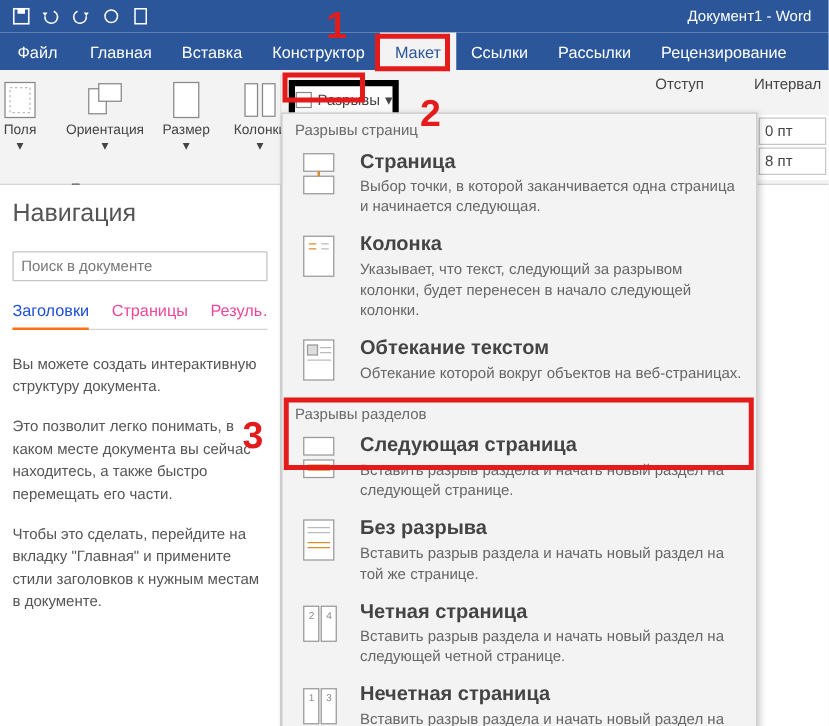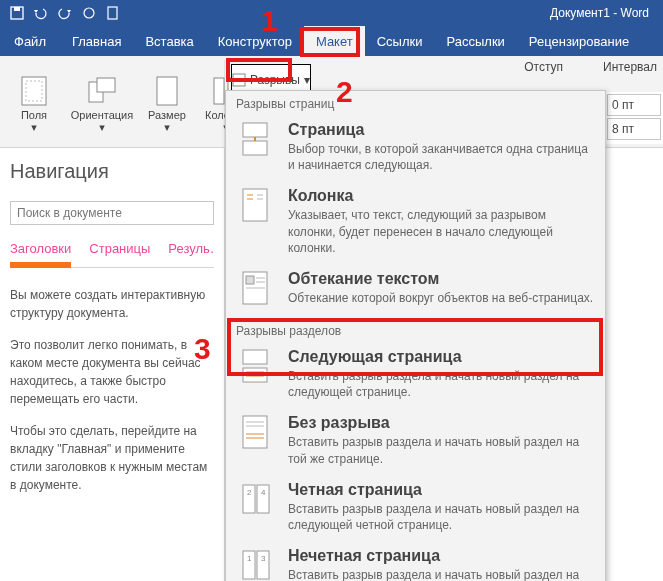--- a/index.html
+++ b/index.html
@@ -9,39 +9,39 @@
 .qat { display: flex; gap: 2px; align-items: center; }
 .qat-btn { width: 22px; height: 22px; display: flex; align-items: center; justify-content: center; }
 .doc-title { margin-left: auto; font-size: 12px; color: #fff; padding-right: 8px; }
 
 .menubar { background: #2b579a; height: 30px; display: flex; align-items: stretch; padding-left: 4px; }
 .menu-item { color: #fff; font-size: 13px; padding: 0 12px; display: flex; align-items: center; cursor: pointer; }
 .menu-item.active { background: #f3f3f3; color: #2b579a; }
 .menu-file { padding-left: 10px; padding-right: 14px; }
 
 .ribbon { background: #f3f3f3; height: 92px; border-bottom: 1px solid #d4d4d4; display: flex; padding-top: 4px; position: relative; }
-.ribbon-group { display: flex; flex-direction: row; align-items: center; padding: 2px 6px; border-right: 1px solid #e1e1e1; gap: 22px; }
+.ribbon-group { display: flex; flex-direction: column; align-items: center; padding: 2px 6px; border-right: 1px solid #e1e1e1; gap: 22px; }
 .ribbon-controls { display: flex; gap: 6px; flex: 1; }
 .ribbon-large-btn { display: flex; flex-direction: column; align-items: center; justify-content: flex-start; width: 56px; padding-top: 2px; font-size: 11px; color: #444; }
 .ribbon-large-btn .ic { width: 32px; height: 32px; margin-bottom: 2px; display: flex; align-items: center; justify-content: center; }
 .ribbon-group-label { font-size: 11px; color: #666; margin-top: auto; text-align: center; padding-bottom: 2px; }
 
-.breaks-btn { display: inline-flex; align-items: center; height: 32px; border: 1px solid #000000; background: #fdfdfd; padding: 0 0; font-size: 12px; color: #444; gap: 4px; margin-left: 2px; margin-top: 2px; }
+.breaks-btn { display: inline-flex; align-items: center; height: 32px; border: 5px solid #000000; background: #fdfdfd; padding: 0 0; font-size: 12px; color: #444; gap: 4px; margin-left: 2px; margin-top: 2px; }
 
 .right-fields { position: absolute; right: 0; top: 4px; display: flex; gap: 40px; padding-right: 6px; }
 .rf-col { display: flex; flex-direction: column; font-size: 12px; color: #444; }
 .small-inputs { position: absolute; right: 0; top: 92px; display: flex; flex-direction: column; padding: 2px; background: #fff; }
 .small-input { width: 54px; height: 22px; border: 1px solid #c6c6c6; font-size: 12px; display: flex; align-items: center; padding-left: 4px; background: #fff; margin-bottom: 2px; }
 
 .nav-panel { position: absolute; left: 0; top: 148px; width: 225px; bottom: 0; border-right: 1px solid #d4d4d4; background: #fff; padding: 12px 10px 10px 10px; }
 .nav-title { font-size: 20px; color: #555; margin-bottom: 18px; }
 .nav-search { width: 100%; height: 24px; border: 1px solid #c6c6c6; padding: 0 6px; font-size: 12px; color: #777; display: flex; align-items: center; margin-bottom: 16px; }
 .nav-tabs { display: flex; gap: 18px; border-bottom: 1px solid #d4d4d4; margin-bottom: 18px; }
 .nav-tab { font-size: 13px; color: #ec4899; padding-bottom: 6px; cursor: pointer; }
-.nav-tab.active { color: #ec4899; border-bottom: 6px solid #f97316; margin-bottom: -1px; }
+.nav-tab.active { color: #1d4ed8; border-bottom: 2px solid #f97316; margin-bottom: -1px; }
 .nav-body { font-size: 12px; color: #555; line-height: 1.5; }
 .nav-body p { margin-bottom: 14px; }
 
 .dropdown { position: absolute; left: 225px; top: 90px; width: 381px; background: #f3f3f3; border: 1px solid #c6c6c6; box-shadow: 2px 2px 6px rgba(0,0,0,0.25); padding-bottom: 4px; }
 .dd-section-label { font-size: 12px; color: #6a6a6a; padding: 6px 10px 4px 10px; }
 .dd-item { display: flex; padding: 6px 10px 8px 14px; gap: 16px; cursor: pointer; }
 .dd-icon { width: 32px; height: 40px; flex: none; display: flex; align-items: flex-start; justify-content: center; }
 .dd-text { flex: 1; }
 .dd-title { font-size: 16px; font-weight: bold; color: #444; margin-bottom: 2px; }
 .dd-desc { font-size: 12px; color: #666; line-height: 1.35; }

